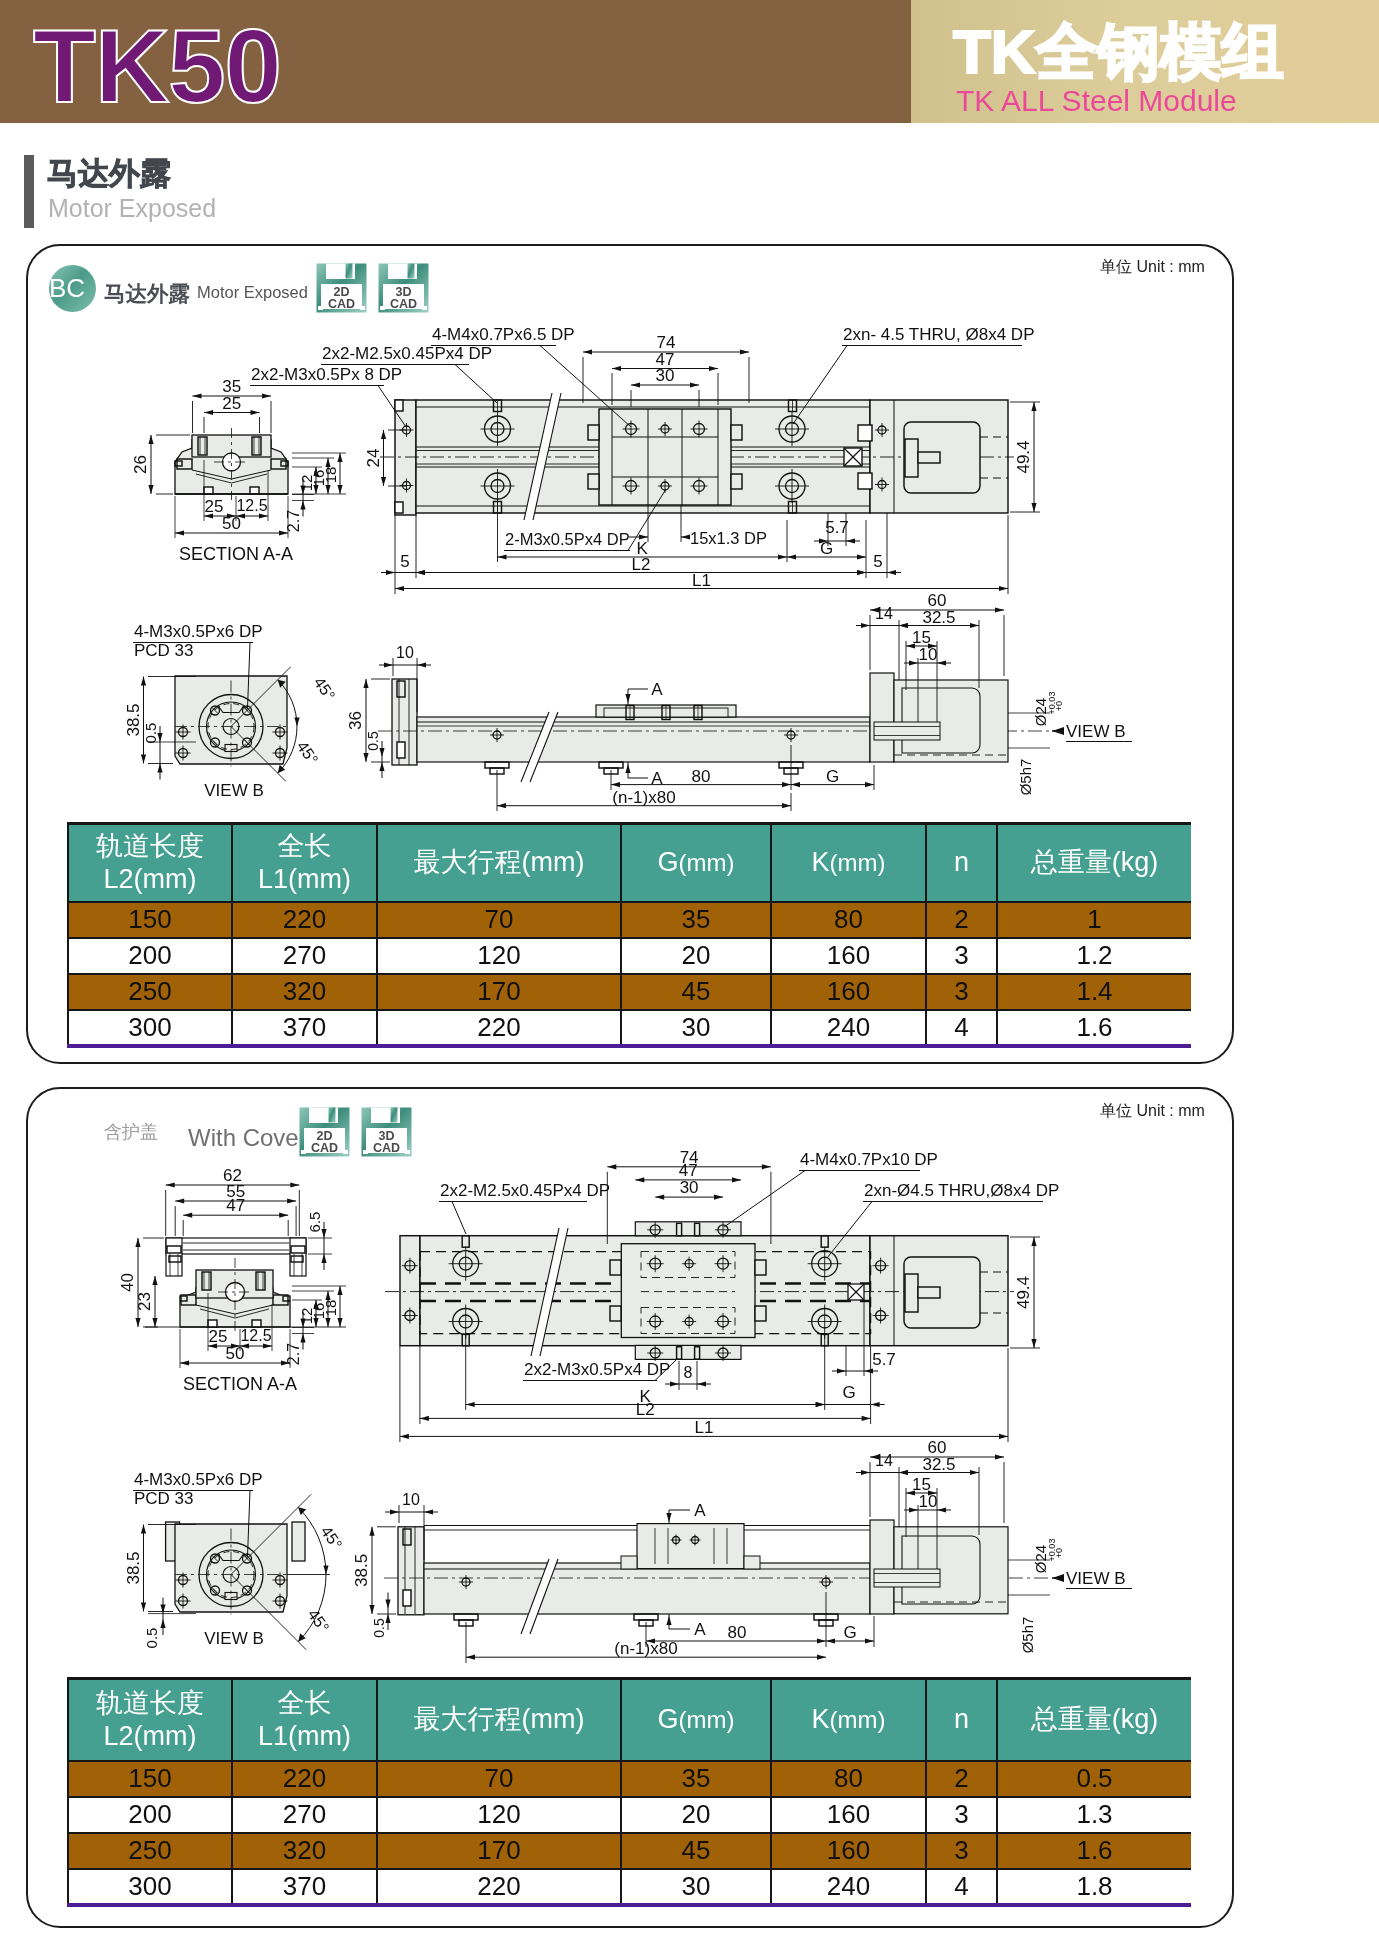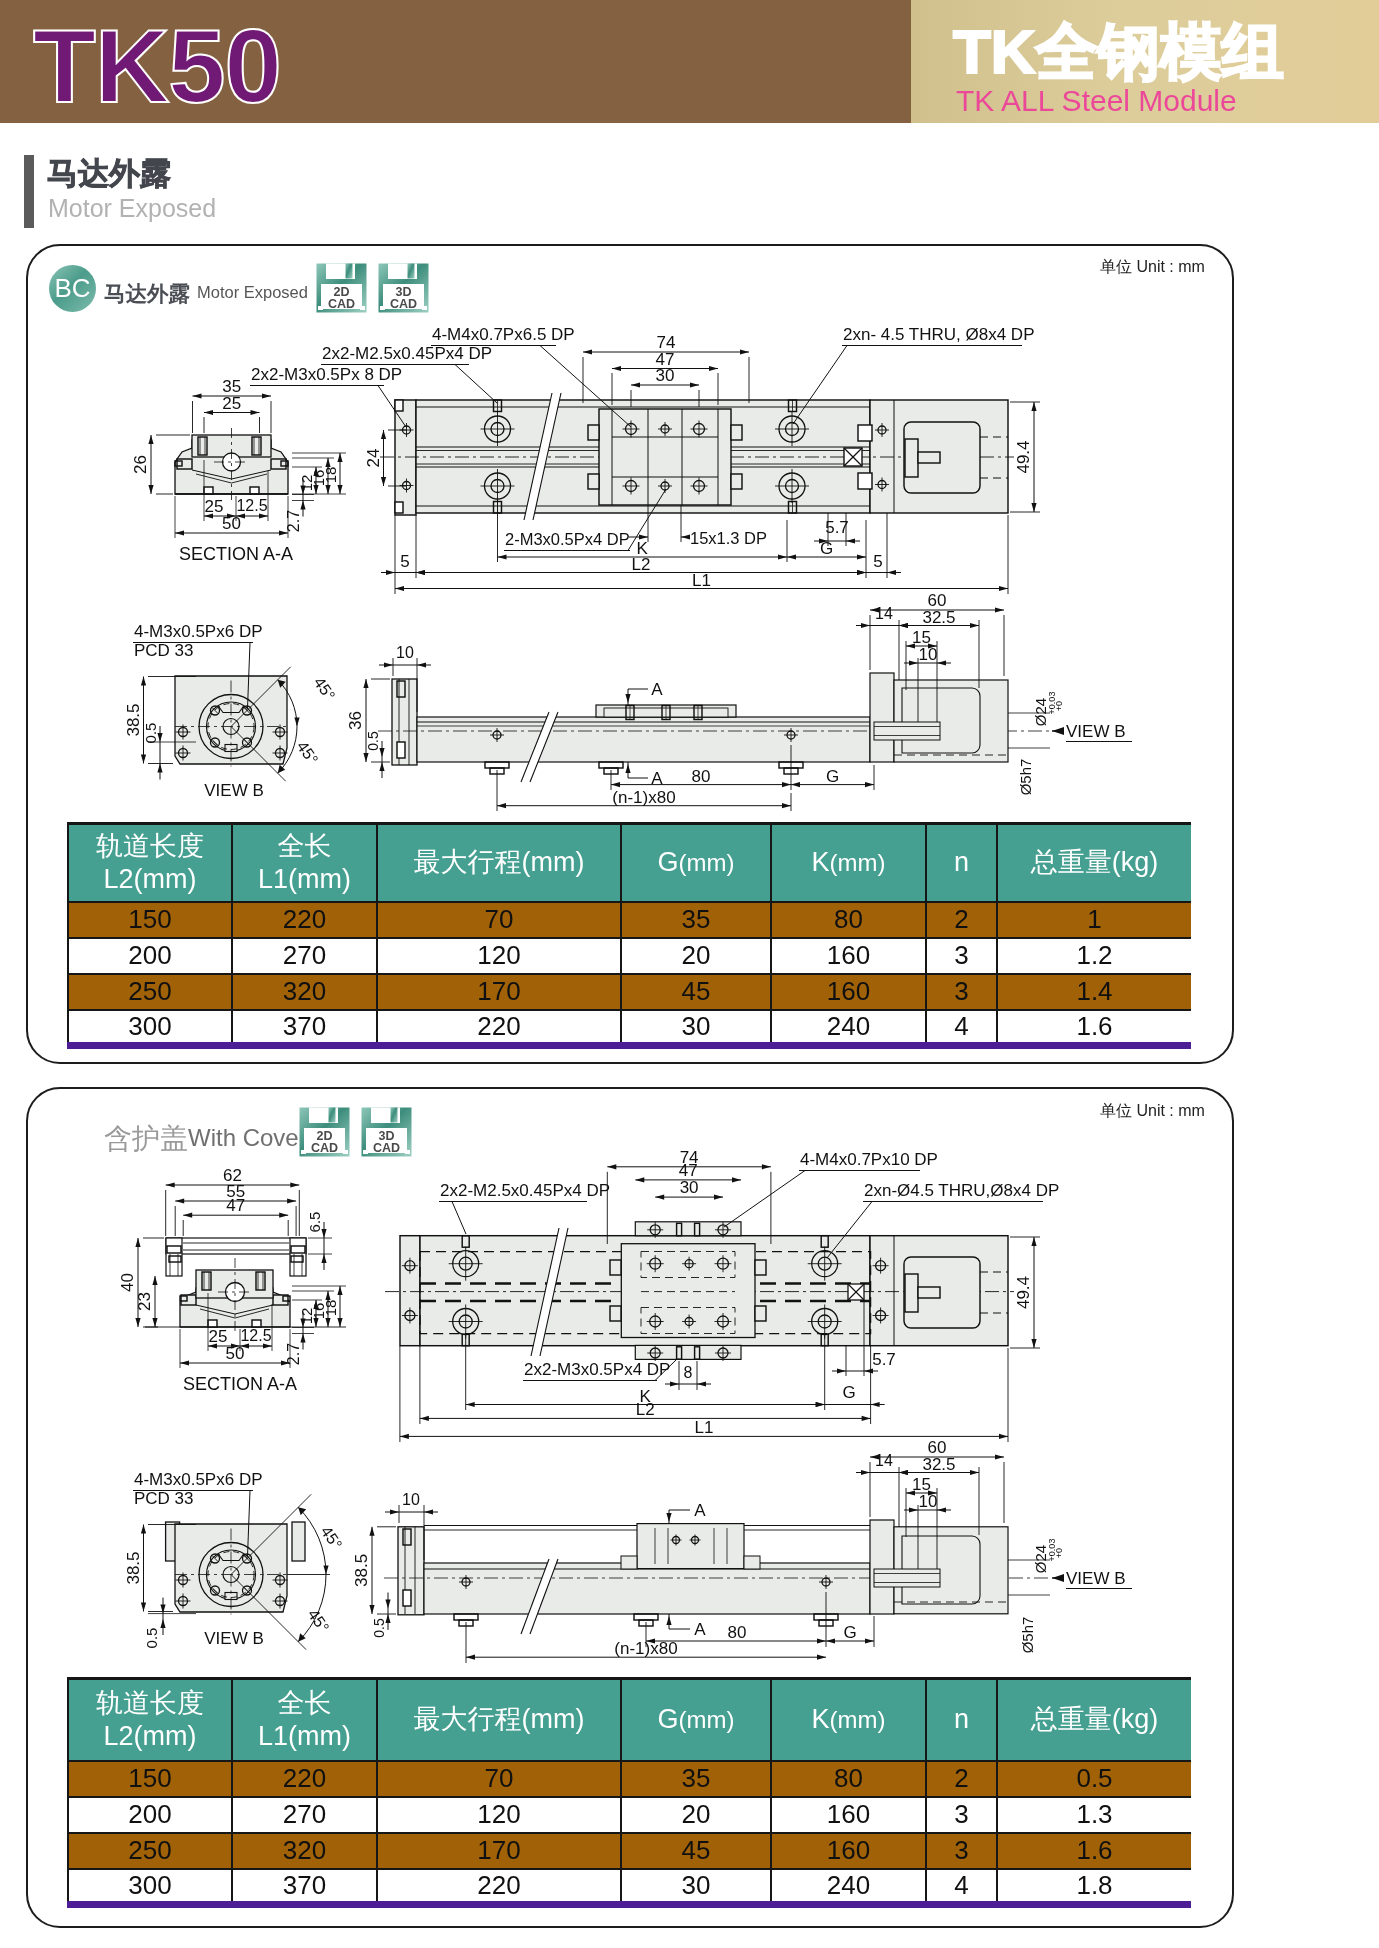--- a/index.html
+++ b/index.html
@@ -3,40 +3,40 @@
 <meta charset="utf-8">
 <style>
 *{margin:0;padding:0;box-sizing:border-box}
 html,body{width:1379px;height:1948px;background:#fff;font-family:"Liberation Sans",sans-serif;position:relative;overflow:hidden}
 .abs{position:absolute}
 .panel{position:absolute;left:26px;width:1208px;border:2px solid #1c1c1c;border-radius:34px;background:#fff}
 .dtab{border-collapse:collapse;table-layout:fixed}
 .dtab td{border:2px solid #161616;text-align:center;vertical-align:middle;font-size:26px;color:#101010;padding:0}
 .dtab tr.hd td{background:#46A091;color:#fff;font-size:27px;line-height:1.22;border-top:3px solid #161616}
 .dtab tr.alt td{background:#a16207}
-.dtab tr:last-child td{border-bottom:7px solid #4c1d95}
+.dtab tr:last-child td{border-bottom:4px solid #4c1d95}
 .dtab td:last-child{border-right:none}
 .mm{font-size:24px}
 </style>
 </head>
 <body>
 <div class="abs" style="left:0;top:0;width:911px;height:123px;background:#846241"></div>
 <div class="abs" style="left:911px;top:0;width:468px;height:123px;background:linear-gradient(90deg,#cfc08c,#dccd9b 45%,#e2cd98)"></div>
 <div class="abs" style="left:33px;top:8px;font-size:103px;font-weight:bold;color:#701a75;letter-spacing:-1px;-webkit-text-stroke:2px #fff">TK50</div>
 <div class="abs" style="left:953px;top:10px;font-size:62px;font-weight:700;color:#fff;-webkit-text-stroke:2.2px #fff">TK全钢模组</div>
 <div class="abs" style="left:956px;top:84px;font-size:30px;color:#ec4899">TK ALL Steel Module</div>
 
 <div class="abs" style="left:24px;top:155px;width:10px;height:73px;background:#5b5b5b"></div>
 <div class="abs" style="left:47px;top:153px;font-size:31px;font-weight:bold;color:#43474d;-webkit-text-stroke:0.8px #43474d">马达外露</div>
 <div class="abs" style="left:48px;top:194px;font-size:25px;color:#b2b2b2">Motor Exposed</div>
 
 <div class="panel" style="top:244px;height:820px"></div>
 <div class="panel" style="top:1087px;height:841px"></div>
 
-<div class="abs" style="left:49px;top:265px;width:47px;height:47px;border-radius:50%;background:linear-gradient(135deg,#8cc5b6,#4c9c8b 45%,#7dbcac);color:#fff;font-size:26px;text-align:center;line-height:47px">BC</div>
+<div class="abs" style="left:49px;top:265px;width:47px;height:47px;border-radius:50%;background:linear-gradient(135deg,#8cc5b6,#4c9c8b 45%,#7dbcac);color:#fff;font-size:26px;line-height:47px">BC</div>
 <div class="abs" style="left:104px;top:279px;font-size:21.5px;font-weight:bold;color:#4a4e54">马达外露</div>
 <div class="abs" style="left:197px;top:283px;font-size:16.5px;color:#565656">Motor Exposed</div>
 <div class="abs" style="left:1100px;top:257px;font-size:16px;color:#222">单位 Unit : mm</div>
 <svg class="abs" style="left:316px;top:263px" width="51" height="50" viewBox="0 0 51 50">
 <defs>
       <linearGradient id="fg316" x1="0" y1="0" x2="1" y2="1">
 <stop offset="0" stop-color="#8ec7b9"></stop>
         <stop offset="0.45" stop-color="#3d8d7c"></stop>
         <stop offset="1" stop-color="#9ed0c3"></stop>
 </linearGradient>
@@ -61,21 +61,21 @@
 <rect x="0.5" y="0.5" width="50" height="49" fill="url(#fg378)"></rect>
 <rect x="10" y="0.5" width="29" height="15.5" fill="#fff"></rect>
 <rect x="29.5" y="0.5" width="7" height="15" fill="url(#fg378)"></rect>
 <rect x="5" y="21" width="41" height="25" fill="#fff"></rect>
 <rect x="2" y="43" width="5" height="4" fill="#fff"></rect>
 <rect x="44" y="43" width="5" height="4" fill="#fff"></rect>
 <text x="25.5" y="33" font-size="12.5" font-weight="bold" fill="#4a4a4a" text-anchor="middle">3D</text>
 <text x="25.5" y="45" font-size="12.5" font-weight="bold" fill="#4a4a4a" text-anchor="middle">CAD</text>
 </svg>
 
-<div class="abs" style="left:104px;top:1120px;font-size:28px;color:#9a9a9a">含护盖</div>
+<div class="abs" style="left:104px;top:1120px;font-size:18px;color:#9a9a9a">含护盖</div>
 <div class="abs" style="left:188px;top:1124px;font-size:24px;color:#707070">With Cover</div>
 <div class="abs" style="left:1100px;top:1101px;font-size:16px;color:#222">单位 Unit : mm</div>
 <svg class="abs" style="left:299px;top:1107px" width="51" height="50" viewBox="0 0 51 50">
 <defs>
       <linearGradient id="fg299" x1="0" y1="0" x2="1" y2="1">
 <stop offset="0" stop-color="#8ec7b9"></stop>
         <stop offset="0.45" stop-color="#3d8d7c"></stop>
         <stop offset="1" stop-color="#9ed0c3"></stop>
 </linearGradient>
     </defs>

